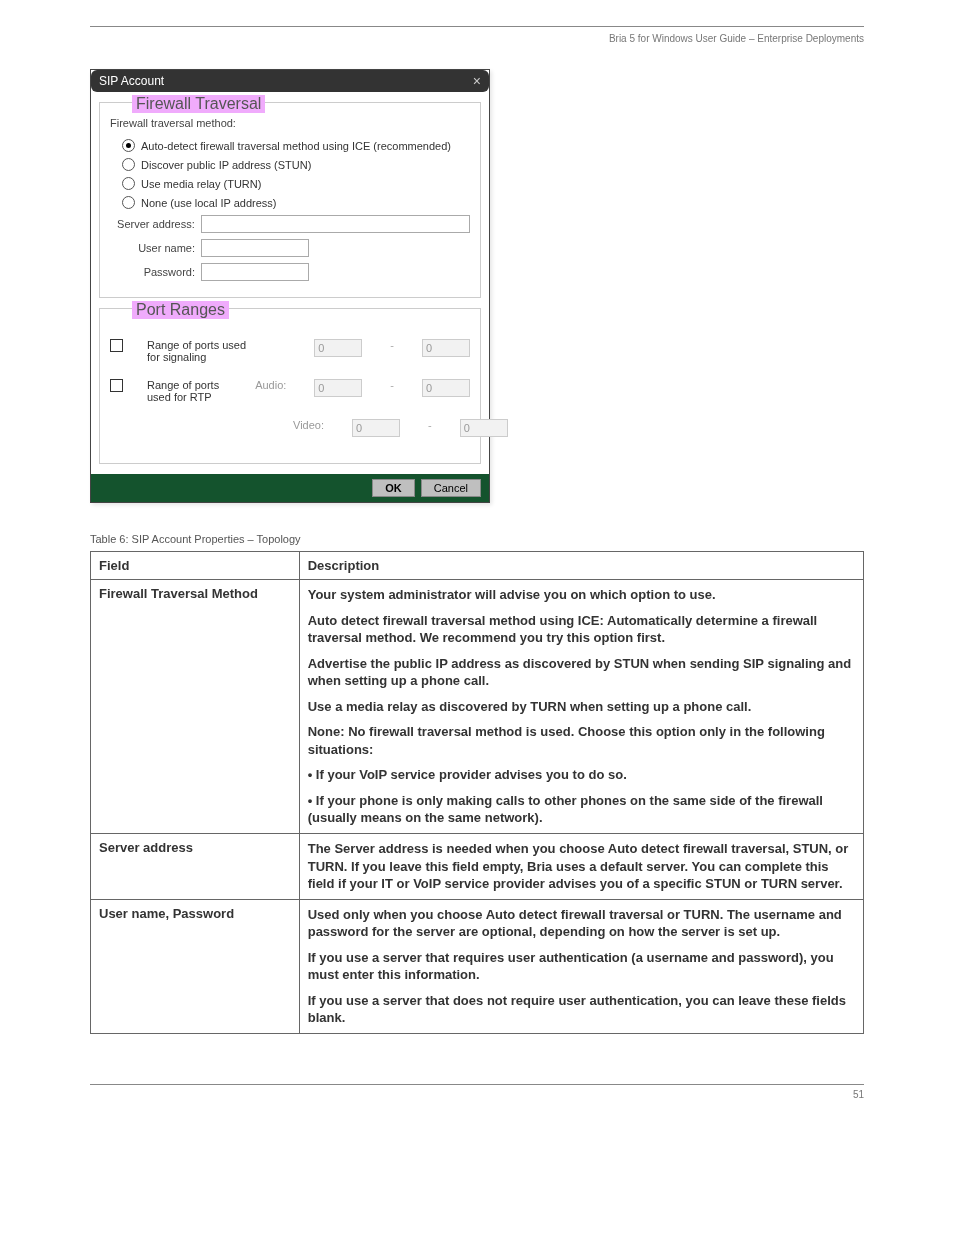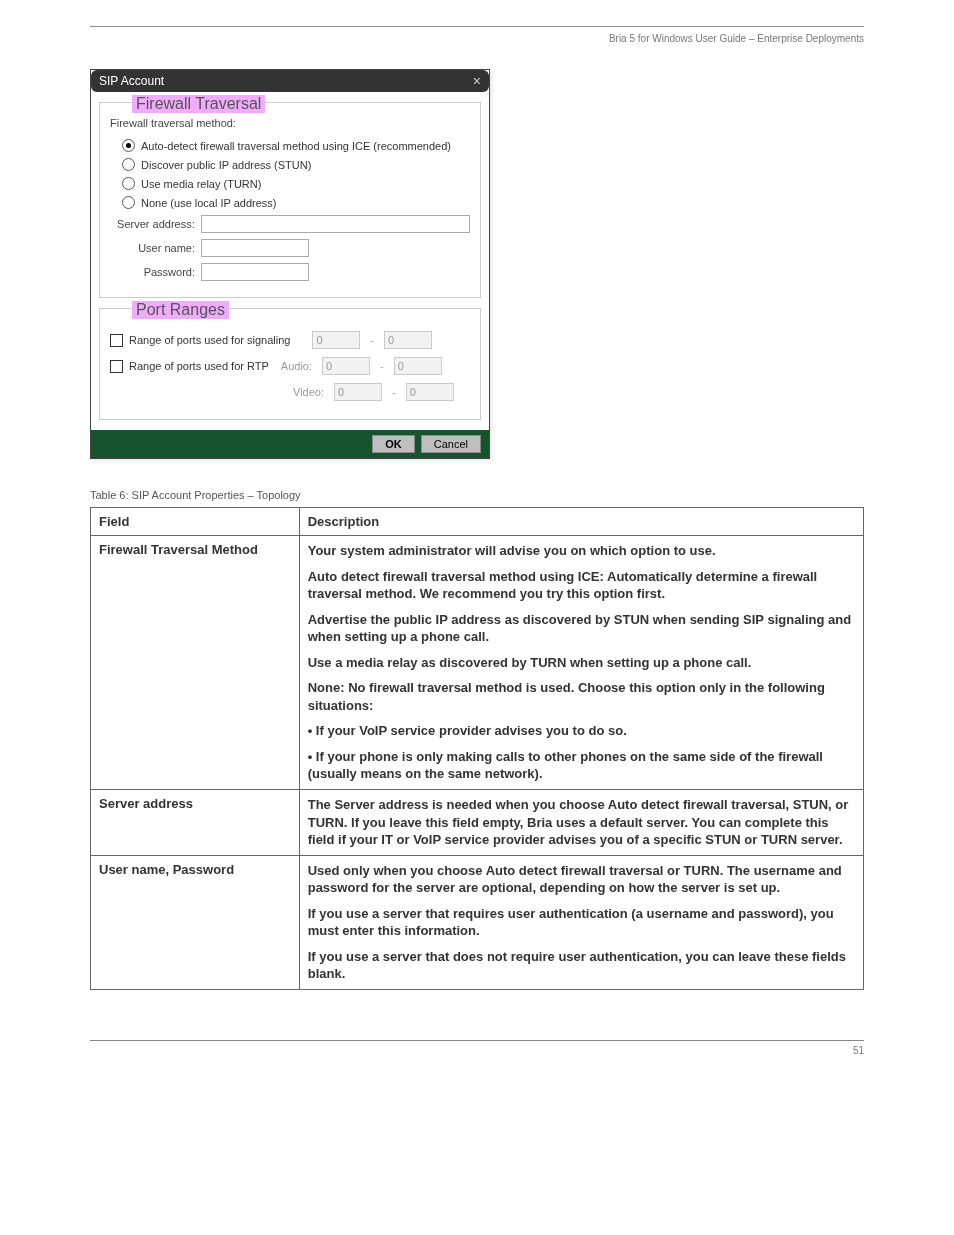--- a/index.html
+++ b/index.html
@@ -132,23 +132,23 @@
     box-sizing: border-box;
     font-size: 11px;
     padding: 0 3px;
   }
   .text-input.wide { width: 270px; }
   .text-input.mid { width: 108px; }
   .text-input.small { width: 48px; }
   .text-input.disabled { background: #f2f2f2; color:#999; border-color:#ccc; }
   .check-row {
     display: flex;
-    align-items: center;
-    gap: 6px;
-    margin: 8px 0;
+    align-items: flex-start;
+    gap: 24px;
+    margin: 16px 0;
     font-size: 11px;
   }
   .checkbox {
     width: 11px;
     height: 11px;
     border: 1px solid #333;
     display: inline-block;
     flex-shrink: 0;
   }
   .sub-label {

